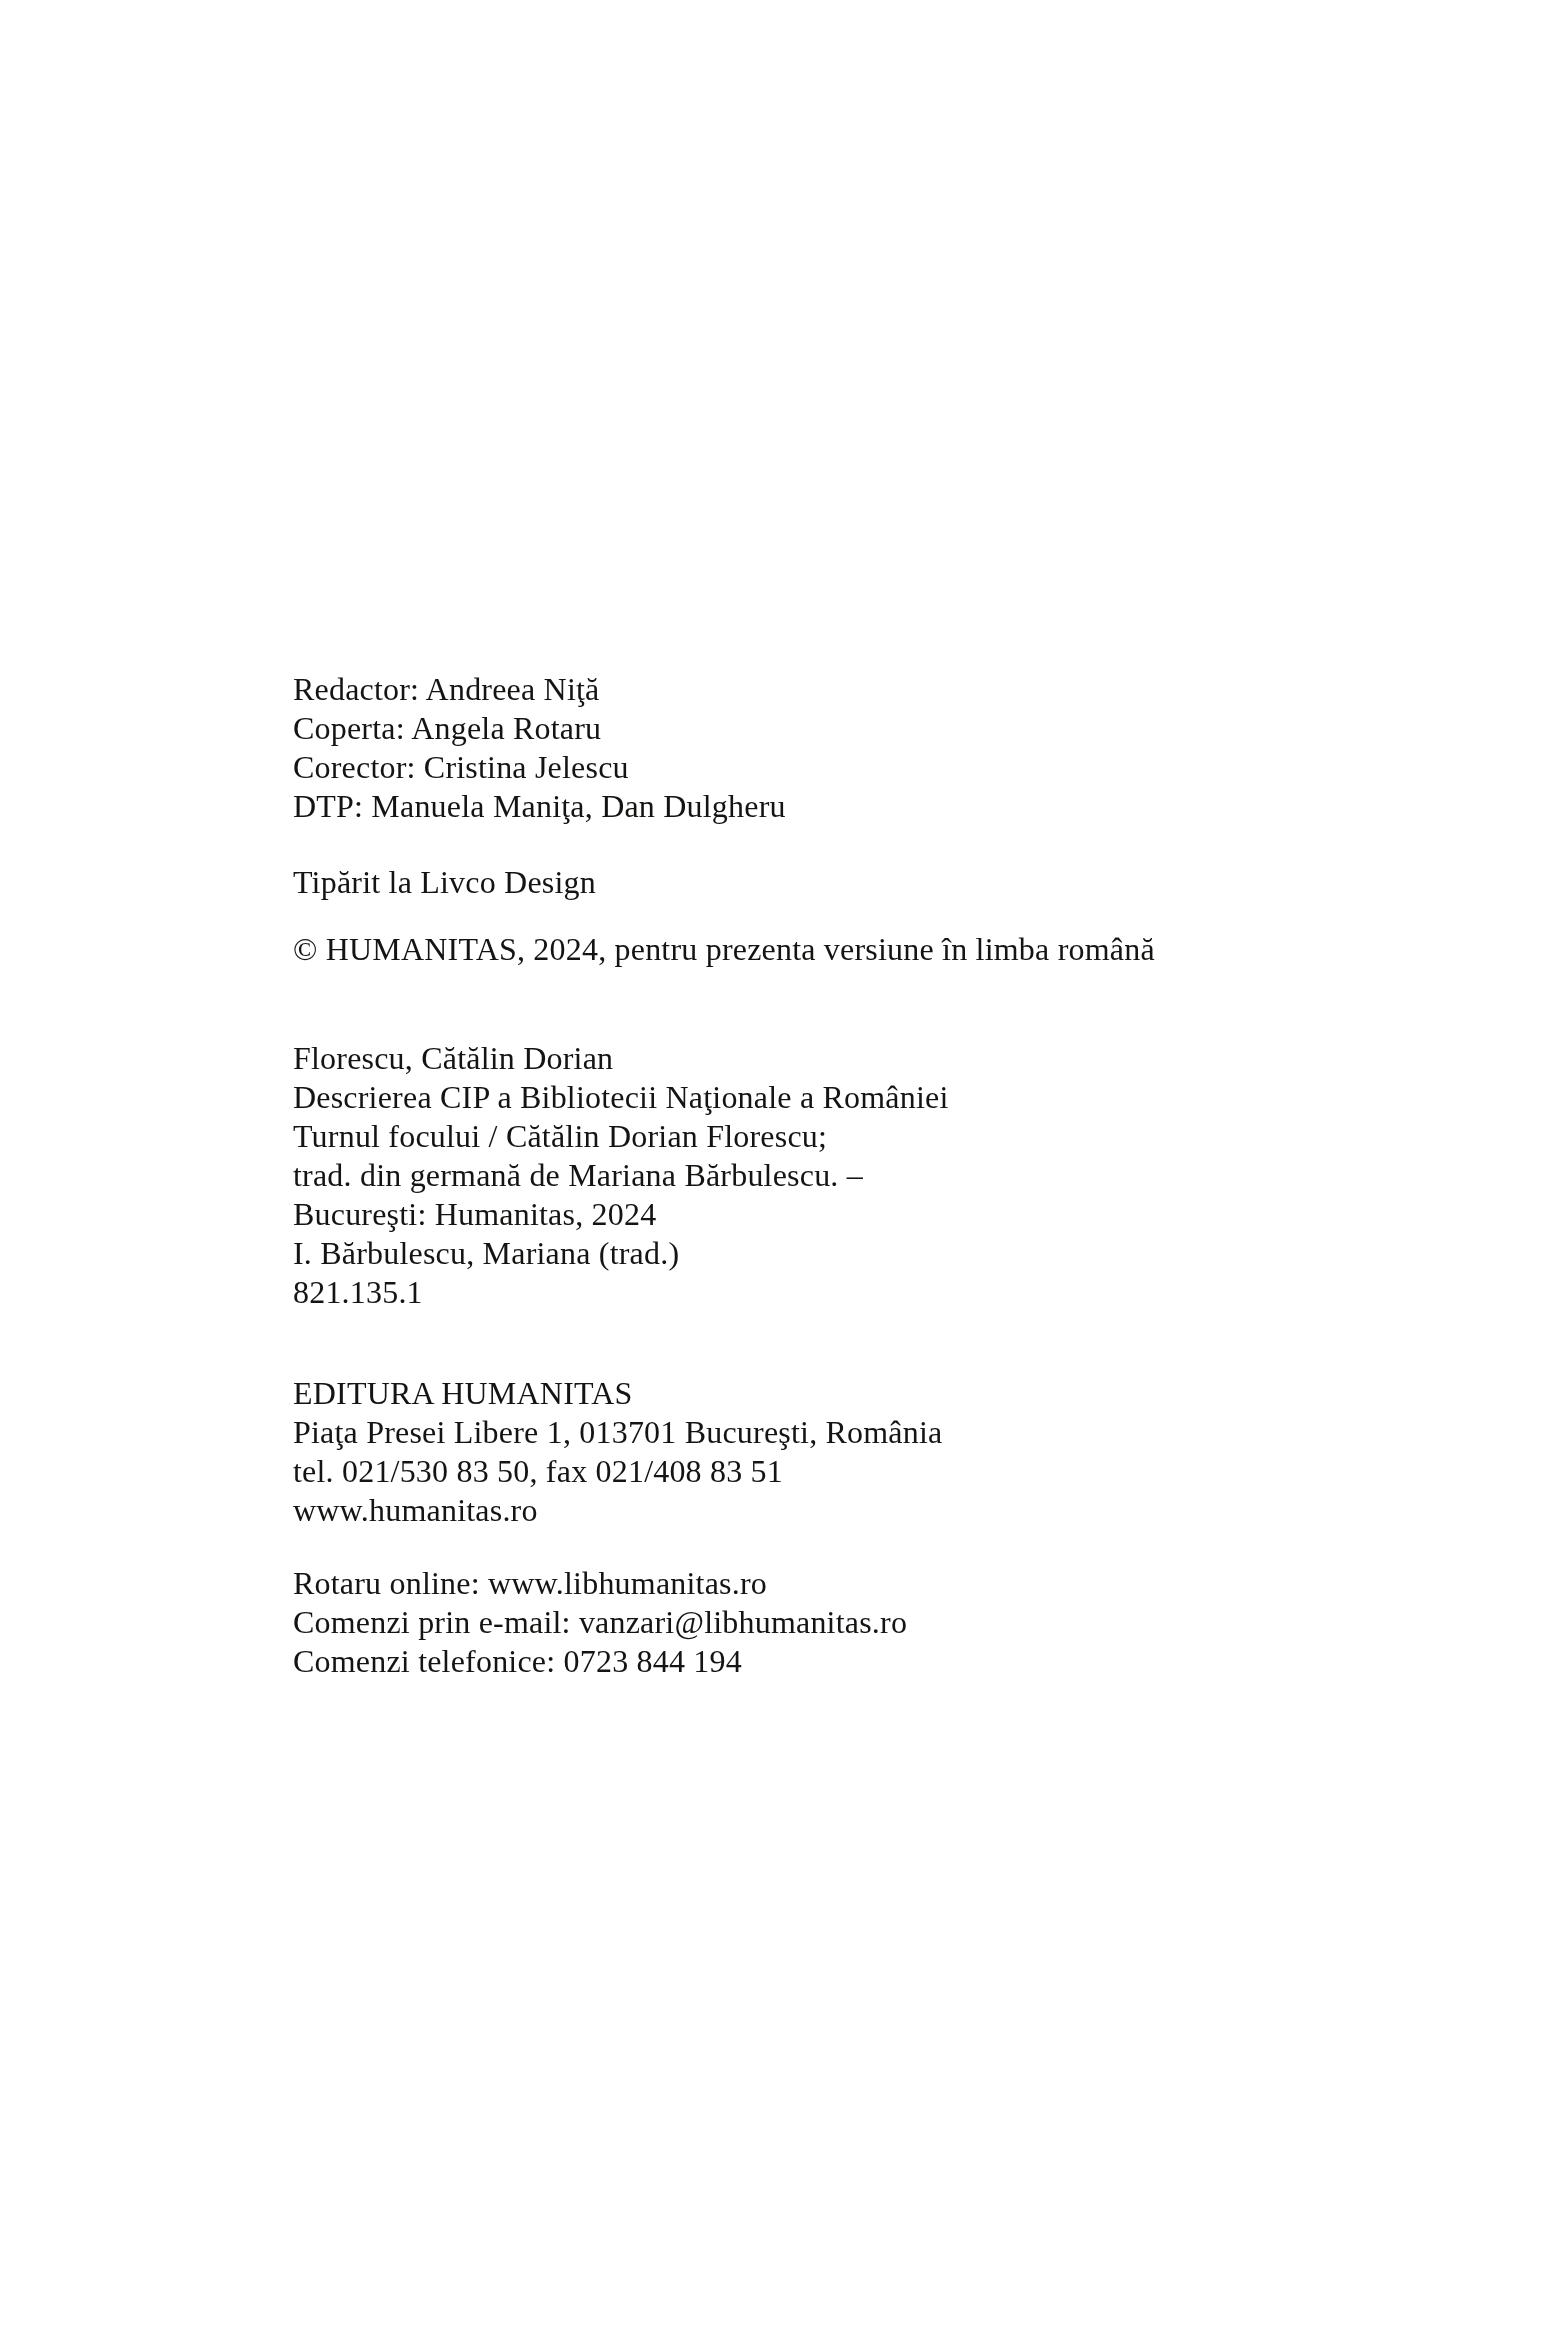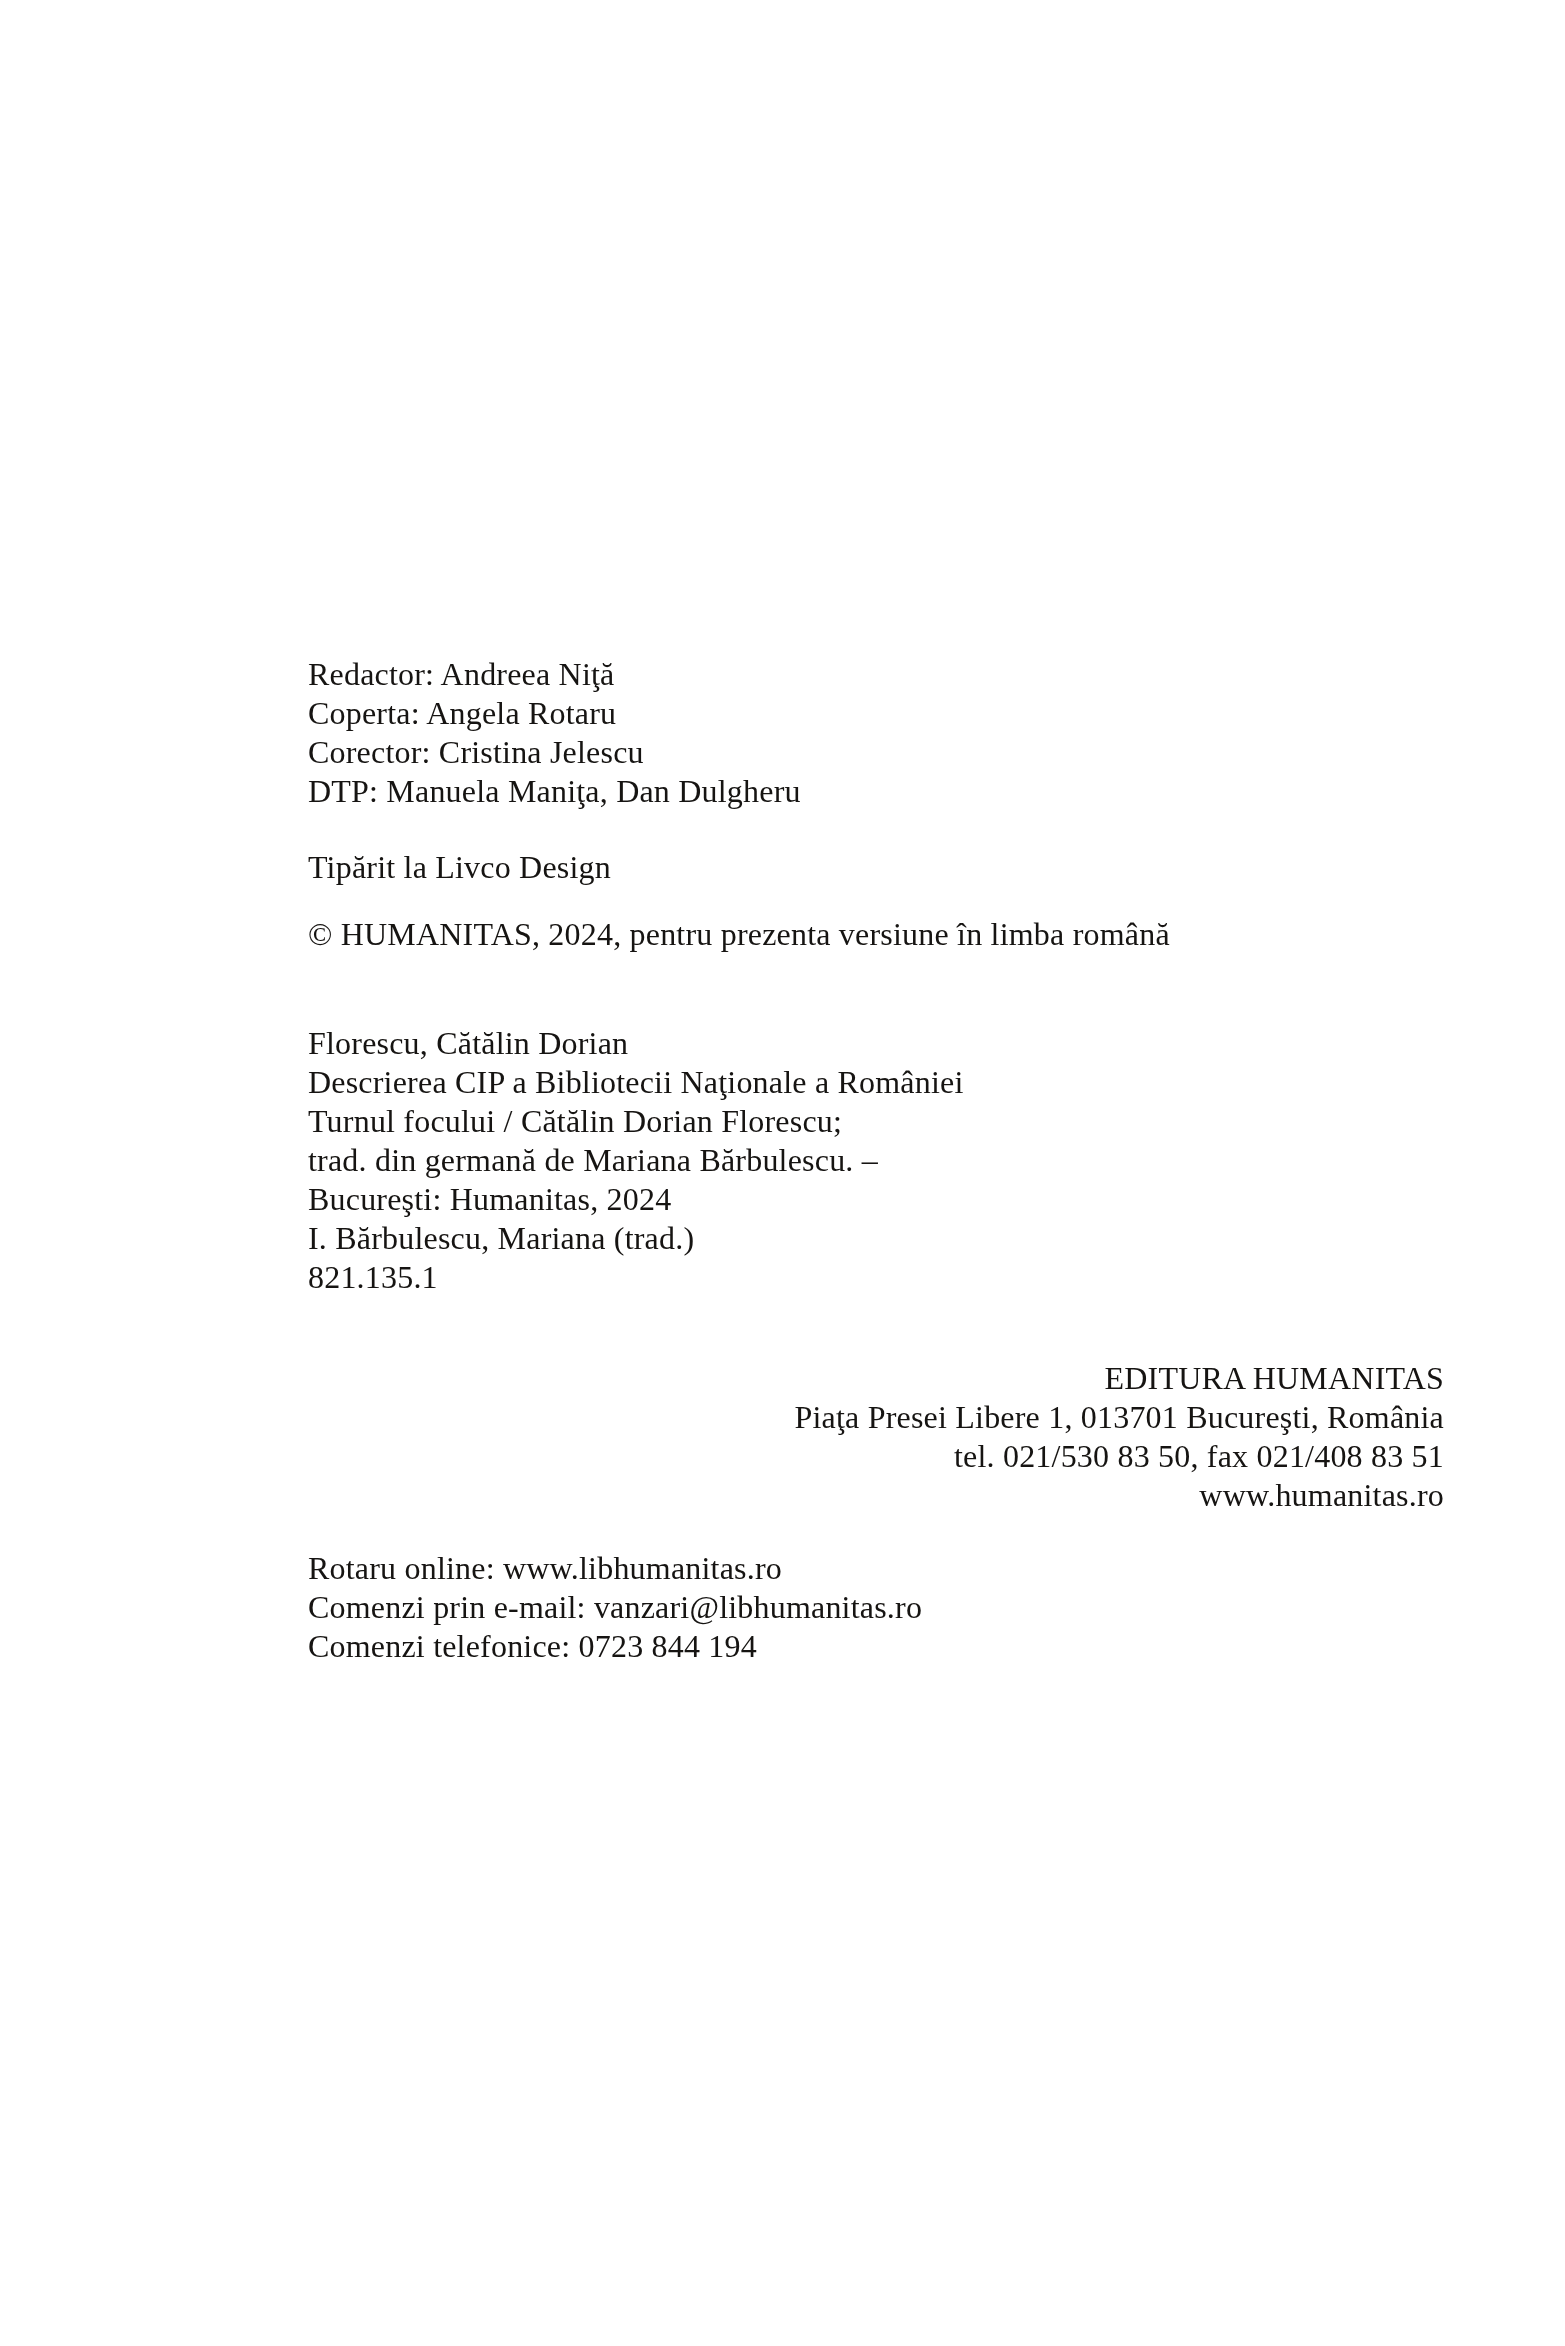--- a/index.html
+++ b/index.html
@@ -13,23 +13,22 @@
     height: 2347px;
     margin: 0 auto;
     background: #ffffff;
     overflow: hidden;
     font-family: "Liberation Serif", "DejaVu Serif", serif;
     color: #161412;
   }
   .textblock {
     position: absolute;
     left: 293px;
-    top: 655px;
+    top: 670px;
     width: 1136px;
-    margin-left: 15px;
   }
   .group {
     margin: 0;
     padding: 0;
   }
   .line {
     margin: 0;
     padding: 0;
     font-size: 32px;
     line-height: 39px;
@@ -37,21 +36,21 @@
     white-space: nowrap;
     font-variant-numeric: oldstyle-nums;
     font-feature-settings: "onum" 1;
   }
   .italic { font-style: italic; }
 
   .g-printer  { margin-top: 37px; }
   .g-original { margin-top: 76px; }
   .g-ro-copy  { margin-top: 28px; }
   .g-cip      { margin-top: 70px; }
-  .g-editura  { margin-top: 62px; text-align: right; }
+  .g-editura  { margin-top: 62px; }
   .g-comenzi  { margin-top: 34px; }
 </style>
 </head>
 <body>
 
 <div class="page">
   <div class="textblock">
 
     <div class="group g-credits">
       <p class="line">Redactor: Andreea Niţă</p>

